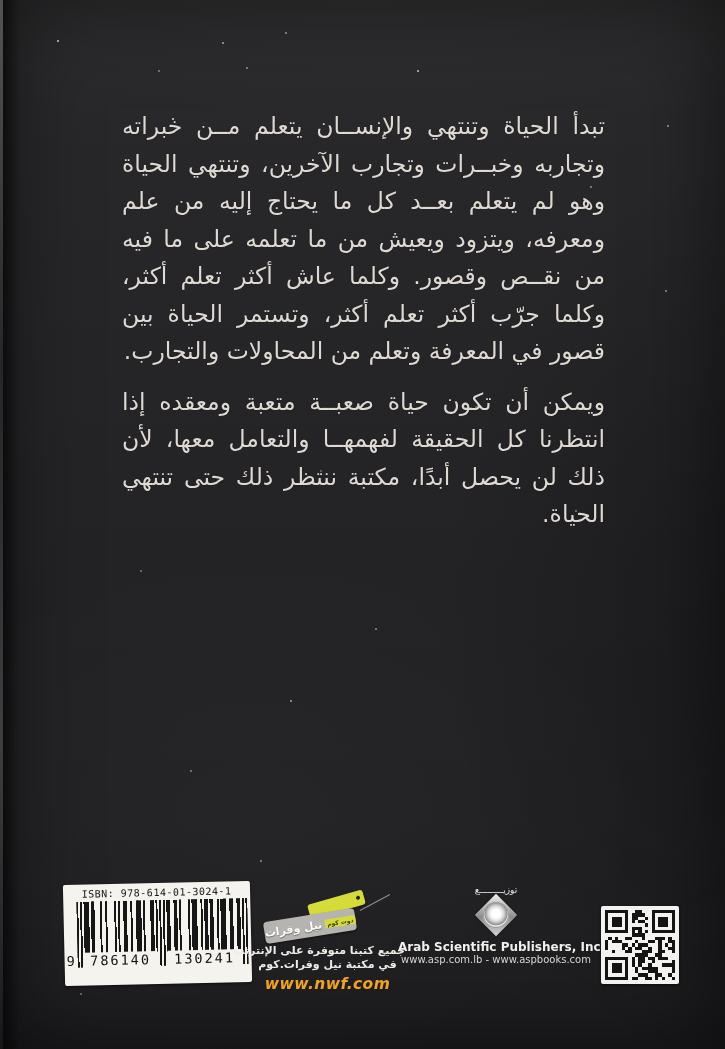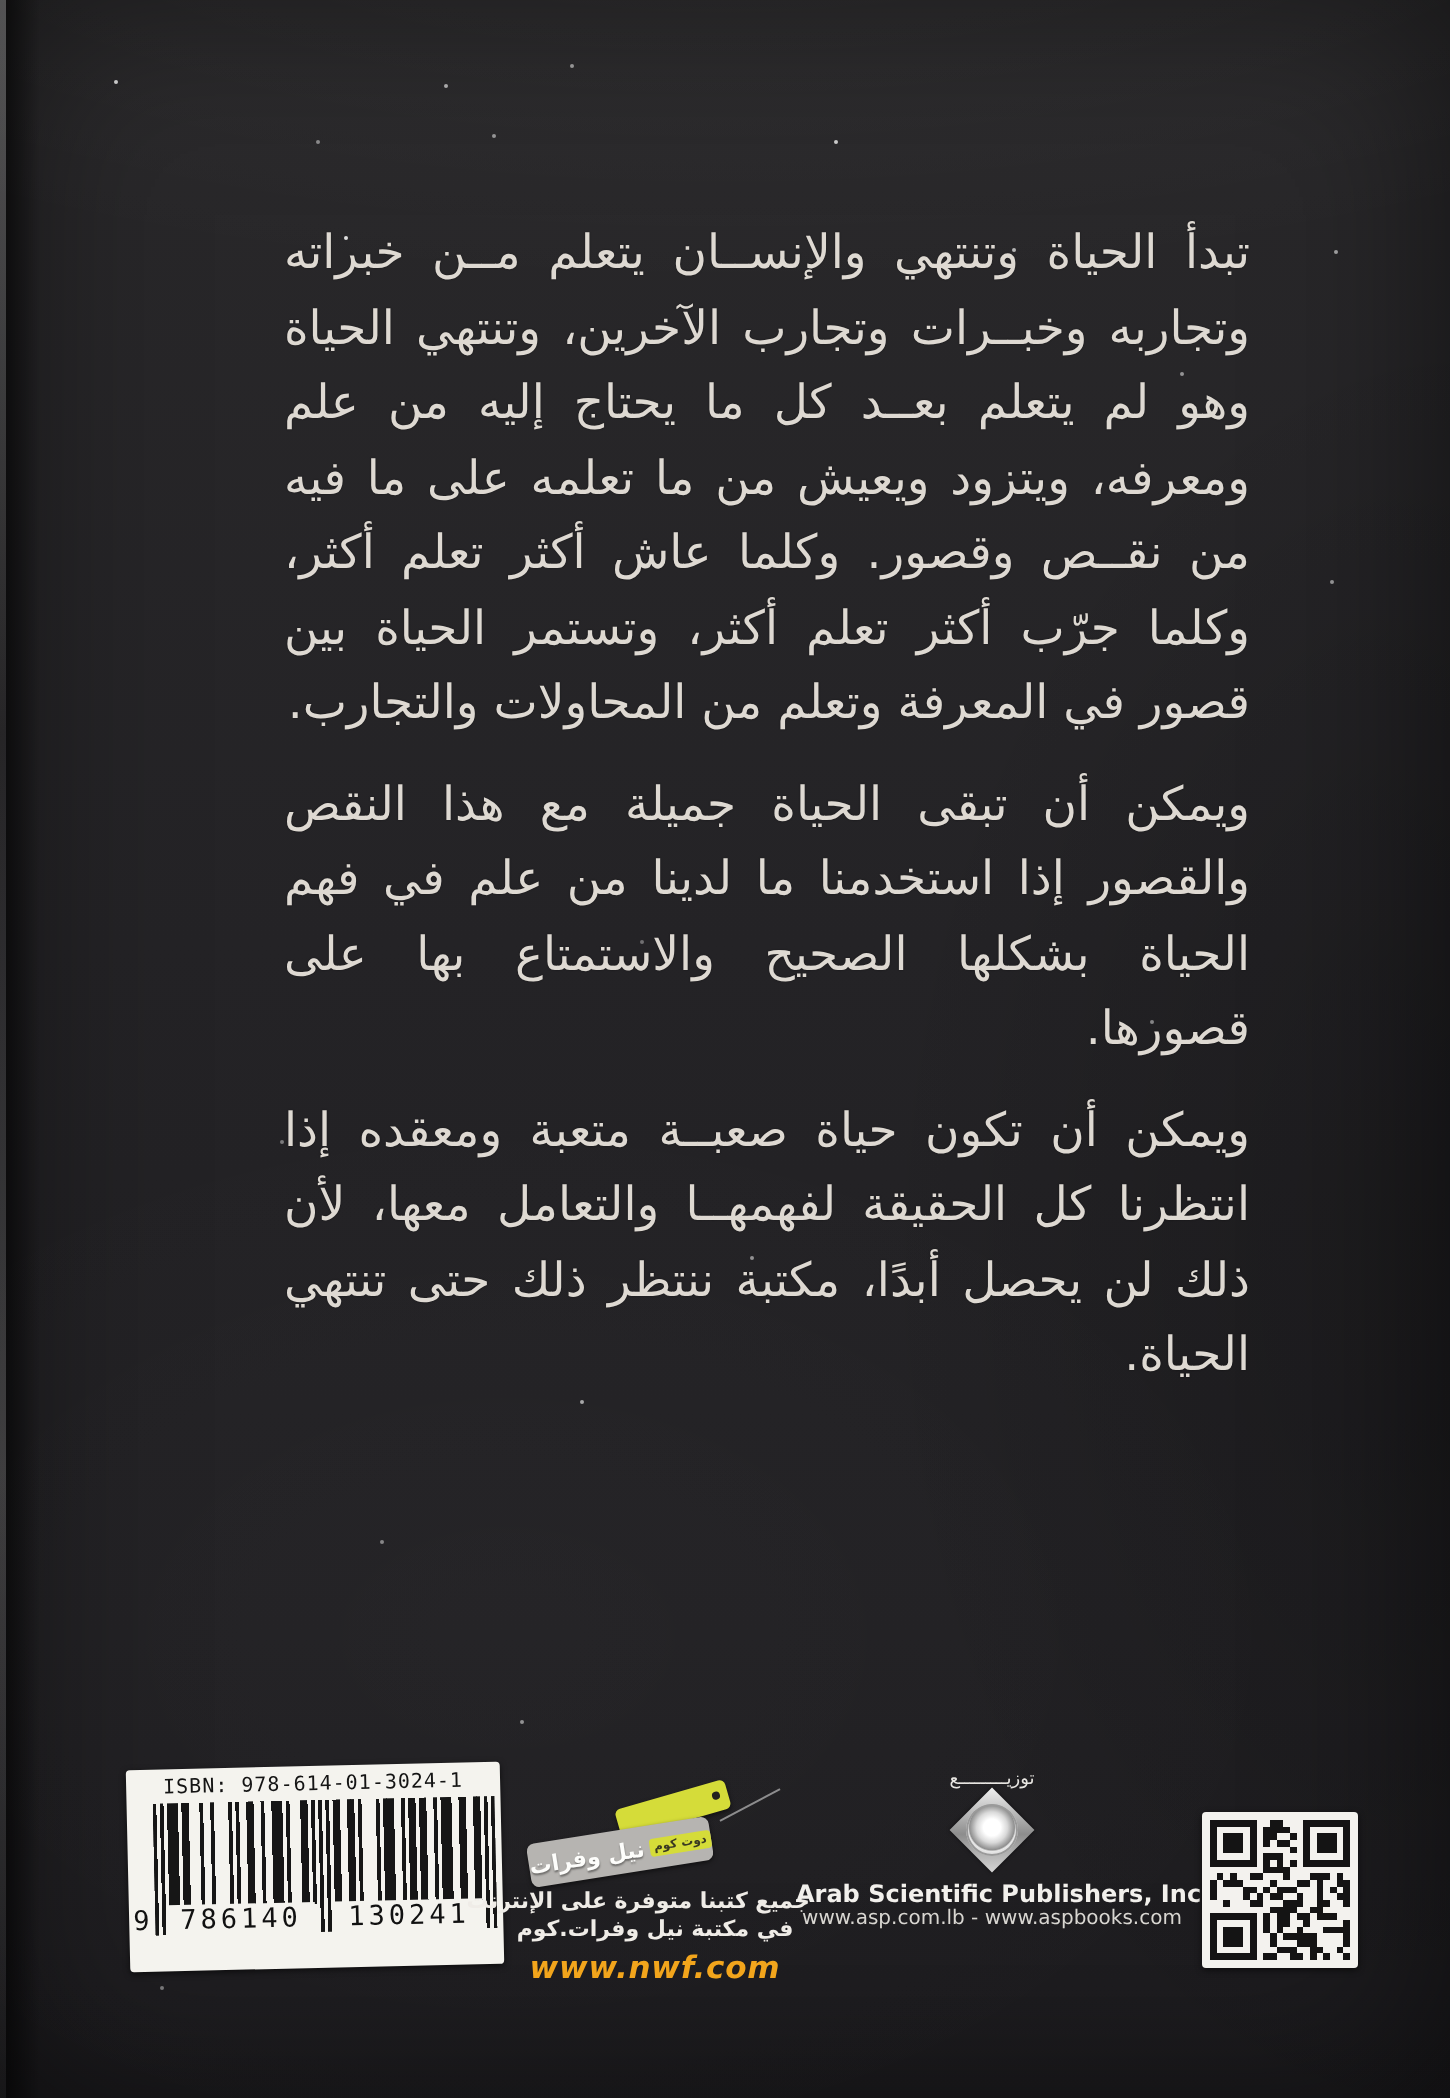--- a/index.html
+++ b/index.html
@@ -27,21 +27,21 @@
       189px 27px 0 rgba(255,255,255,.5), 101px 30px 0 rgba(255,255,255,.45),
       449px 84px 0 rgba(255,255,255,.65), 610px 85px 0 rgba(255,255,255,.55),
       533px 146px 0 rgba(255,255,255,.5), 418px 366px 0 rgba(255,255,255,.4),
       233px 660px 0 rgba(255,255,255,.6), 133px 730px 0 rgba(255,255,255,.45),
       203px 820px 0 rgba(255,255,255,.5), 318px 588px 0 rgba(255,255,255,.5),
       518px 470px 0 rgba(255,255,255,.45), 83px 530px 0 rgba(255,255,255,.4),
       563px 905px 0 rgba(255,255,255,.5), 23px 953px 0 rgba(255,255,255,.4),
       608px 250px 0 rgba(255,255,255,.5), 263px 430px 0 rgba(255,255,255,.35);}
   
   .blurb{
-    position:absolute; top:108px; right:100px; width:483px;
+    position:absolute; top:108px; right:120px; width:483px;
     direction:rtl; color:#ded9d2;
     font-size:23.5px; line-height:37.5px; font-weight:normal;
     text-align:justify; text-align-last:right;
     text-shadow:0 0 1px rgba(0,0,0,.4);
   }
   .blurb p{margin:0 0 13px 0;}
   
   .barcode-sticker{
     position:absolute; left:64px; top:883px; width:187px; height:101px;
     background:#f4f3ee; border-radius:2px; transform:rotate(-1.3deg);
@@ -91,21 +91,20 @@
 <body>
 
 <div class="book">
   <div class="texture"></div>
   <div class="edge-light"></div>
   <div class="spine-shadow"></div>
   <div class="dust"></div>
 
   <div class="blurb">
     <p>تبدأ الحياة وتنتهي والإنســان يتعلم مــن خبراته وتجاربه وخبــرات وتجارب الآخرين، وتنتهي الحياة وهو لم يتعلم بعــد كل ما يحتاج إليه من علم ومعرفه، ويتزود ويعيش من ما تعلمه على ما فيه من نقــص وقصور. وكلما عاش أكثر تعلم أكثر، وكلما جرّب أكثر تعلم أكثر، وتستمر الحياة بين قصور في المعرفة وتعلم من المحاولات والتجارب.</p>
-    <p>ويمكن أن تبقى الحياة جميلة مع هذا النقص والقصور إذا استخدمنا ما لدينا من علم في فهم الحياة بشكلها الصحيح والاستمتاع بها على قصورها.</p>
     <p>ويمكن أن تكون حياة صعبــة متعبة ومعقده إذا انتظرنا كل الحقيقة لفهمهــا والتعامل معها، لأن ذلك لن يحصل أبدًا، مكتبة ننتظر ذلك حتى تنتهي الحياة.</p>
   </div>
 
   <div class="barcode-sticker">
     <div class="isbn-label">ISBN: 978-614-01-3024-1</div>
     <div class="bars-wrap">
       <svg id="barcode-svg" viewBox="0 0 95 66" preserveAspectRatio="none">
           <rect x="0" y="0" width="1.04" height="66"></rect>
           <rect x="2" y="0" width="1.04" height="66"></rect>
           <rect x="4" y="0" width="1.04" height="52"></rect>

